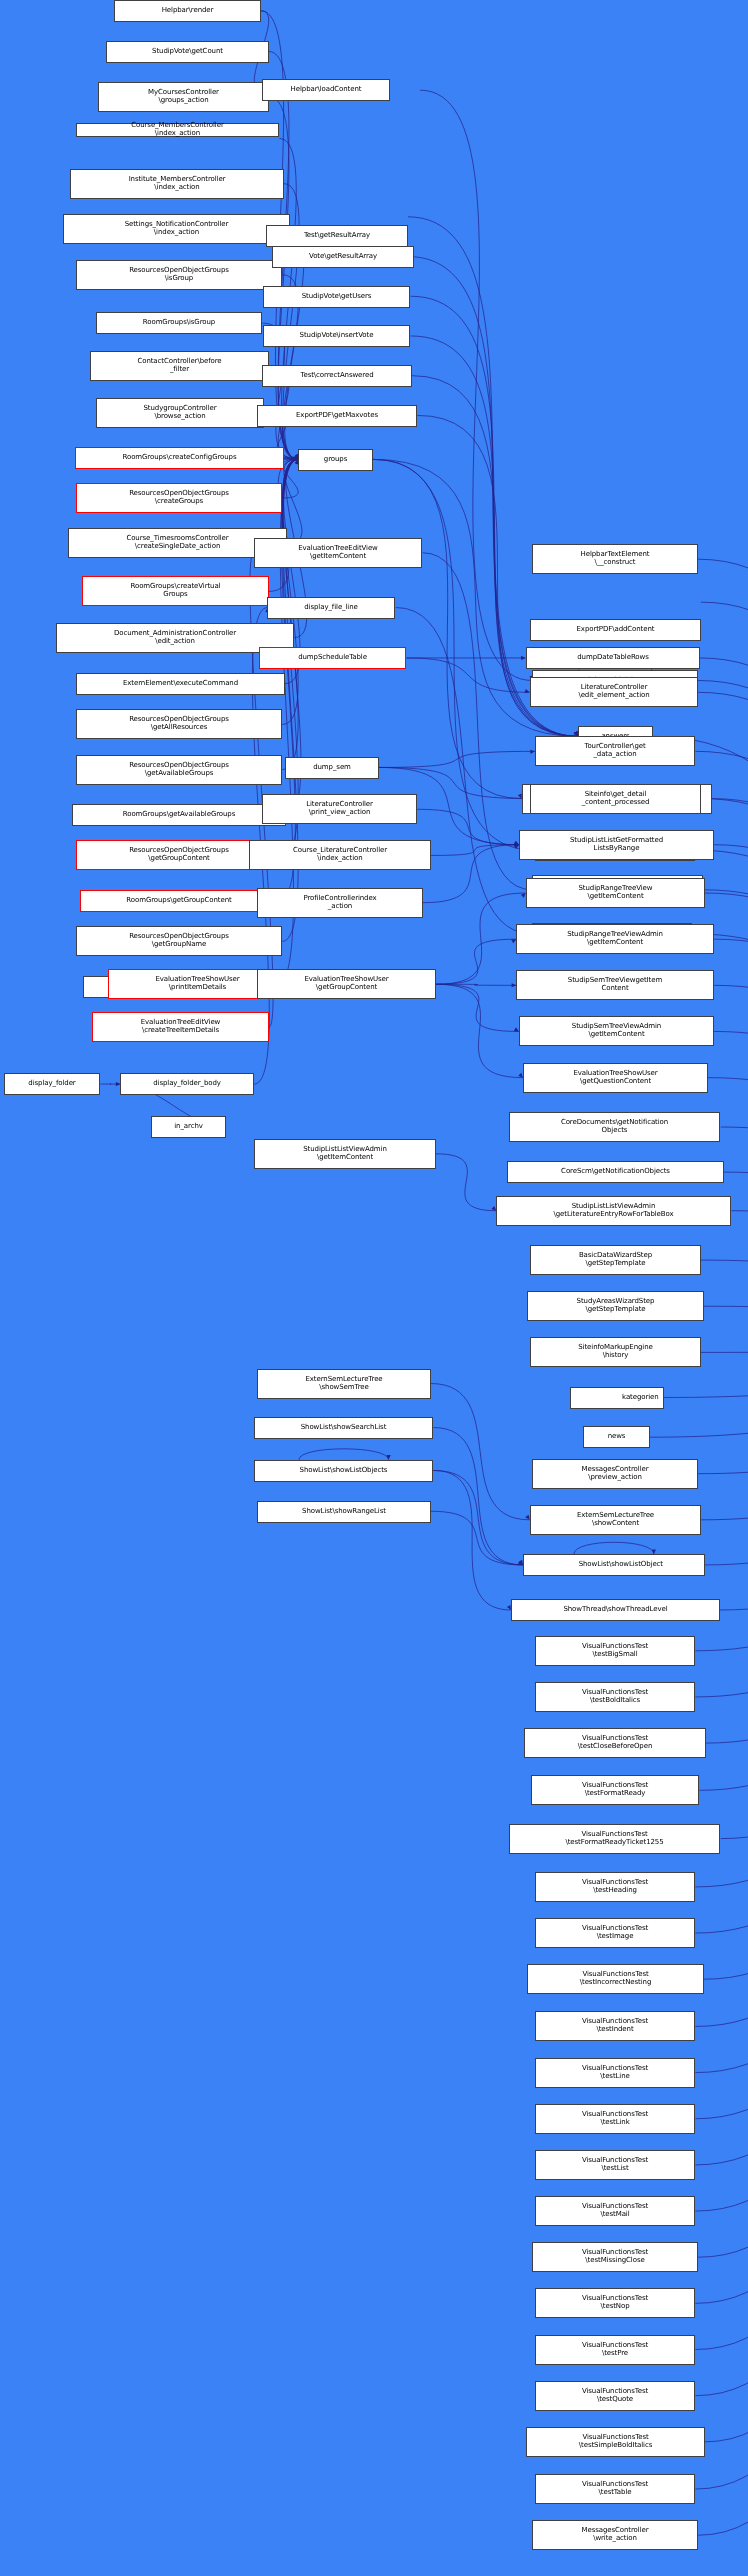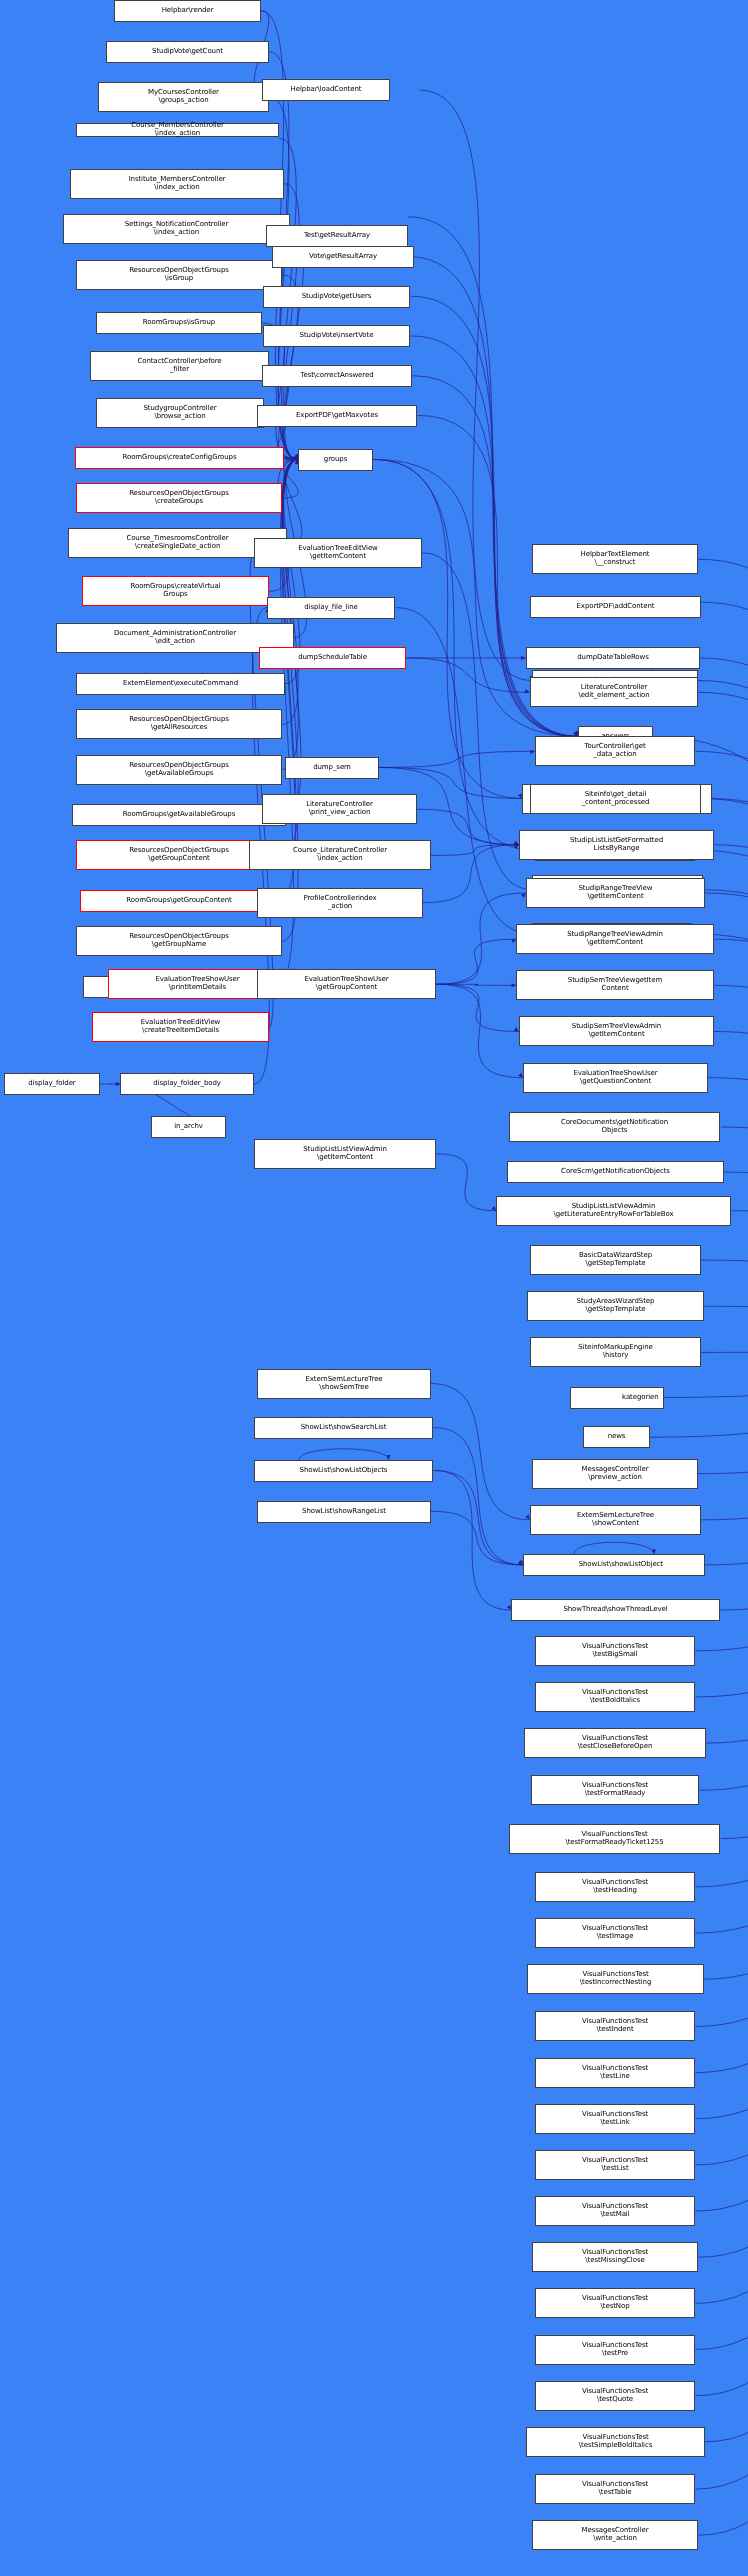--- a/index.html
+++ b/index.html
@@ -330,21 +330,21 @@
 \getGroupContent</div>
     <div class="node" style="left: 254px; top: 1139px; width: 182px; height: 30px;">StudipListListViewAdmin
 \getItemContent</div>
     <div class="node" style="left: 257px; top: 1369px; width: 174px; height: 30px;">ExternSemLectureTree
 \showSemTree</div>
     <div class="node" style="left: 254px; top: 1417px; width: 179px; height: 21.5px;">ShowList\showSearchList</div>
     <div class="node" style="left: 254px; top: 1460px; width: 179px; height: 21.5px;">ShowList\showListObjects</div>
     <div class="node" style="left: 257px; top: 1501px; width: 174px; height: 21.5px;">ShowList\showRangeList</div>
     <div class="node" style="left: 532px; top: 544px; width: 166px; height: 30px;">HelpbarTextElement
 \__construct</div>
-    <div class="node" style="left: 530px; top: 596px; width: 171px; height: 21.5px;">ExportPDF\addContent</div>
+    <div class="node" style="left: 530px; top: 619px; width: 171px; height: 21.5px;">ExportPDF\addContent</div>
     <div class="node" style="left: 532px; top: 670px; width: 166px; height: 21.5px;">Helpbar\addPlainText</div>
     <div class="node" style="left: 578px; top: 726px; width: 75px; height: 21.5px;">answers</div>
     <div class="node" style="left: 522px; top: 784px; width: 190px; height: 30px;">EvalShow\createEvaluation
 Header</div>
     <div class="node" style="left: 535px; top: 839px; width: 160px; height: 21.5px;">freetype_answers</div>
     <div class="node" style="left: 532px; top: 875px; width: 171px; height: 30px;">EvaluationTreeEditView
 \createTitleInput</div>
     <div class="node" style="left: 532px; top: 923px; width: 160px; height: 21.5px;">display_file_body</div>
     <div class="node" style="left: 526px; top: 647px; width: 174px; height: 21.5px;">dumpDateTableRows</div>
     <div class="node" style="left: 530px; top: 677px; width: 168px; height: 30px;">LiteratureController

